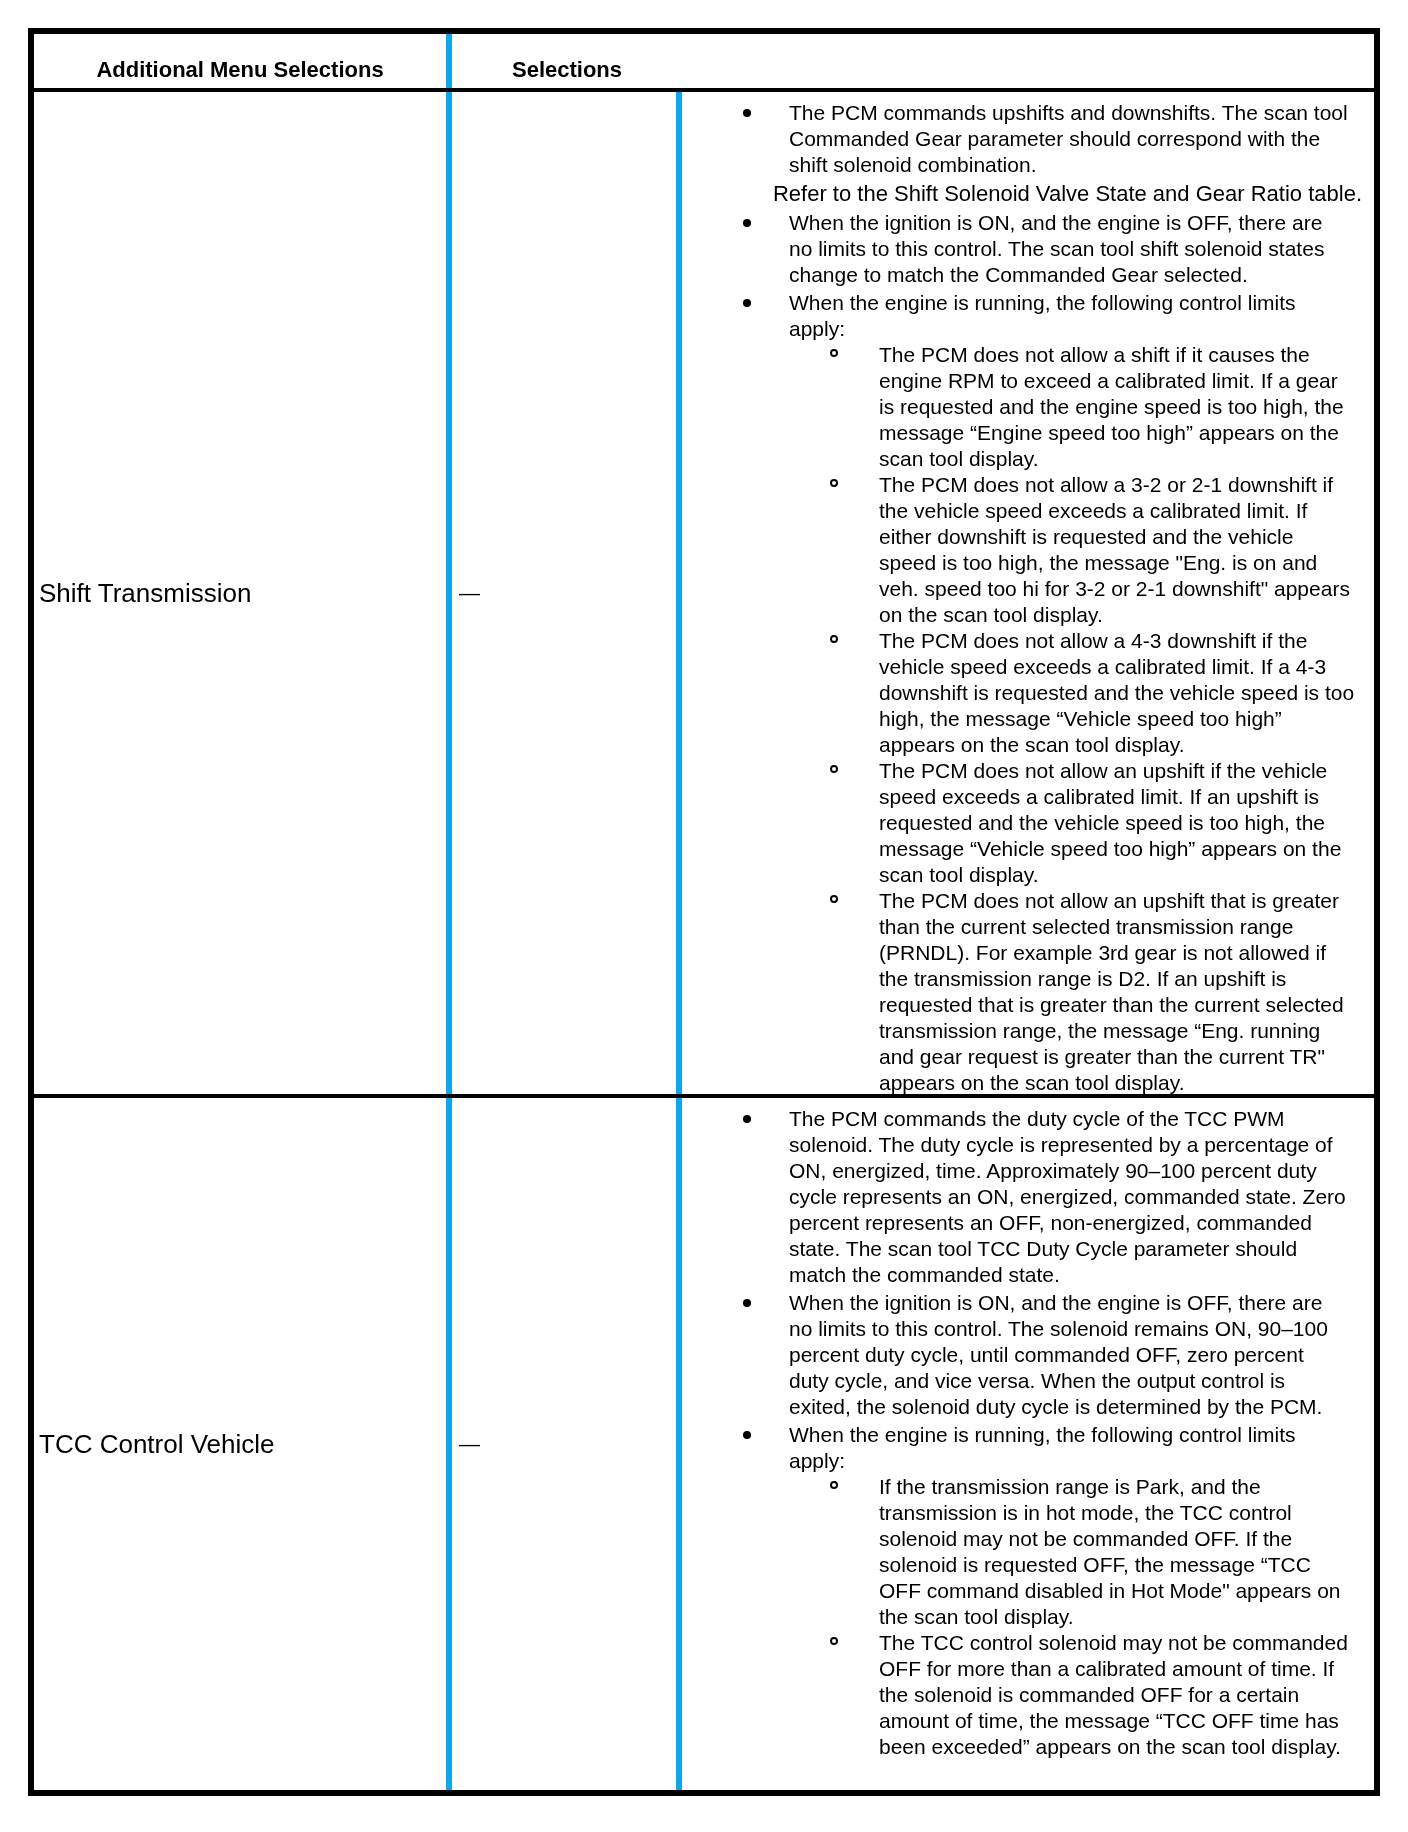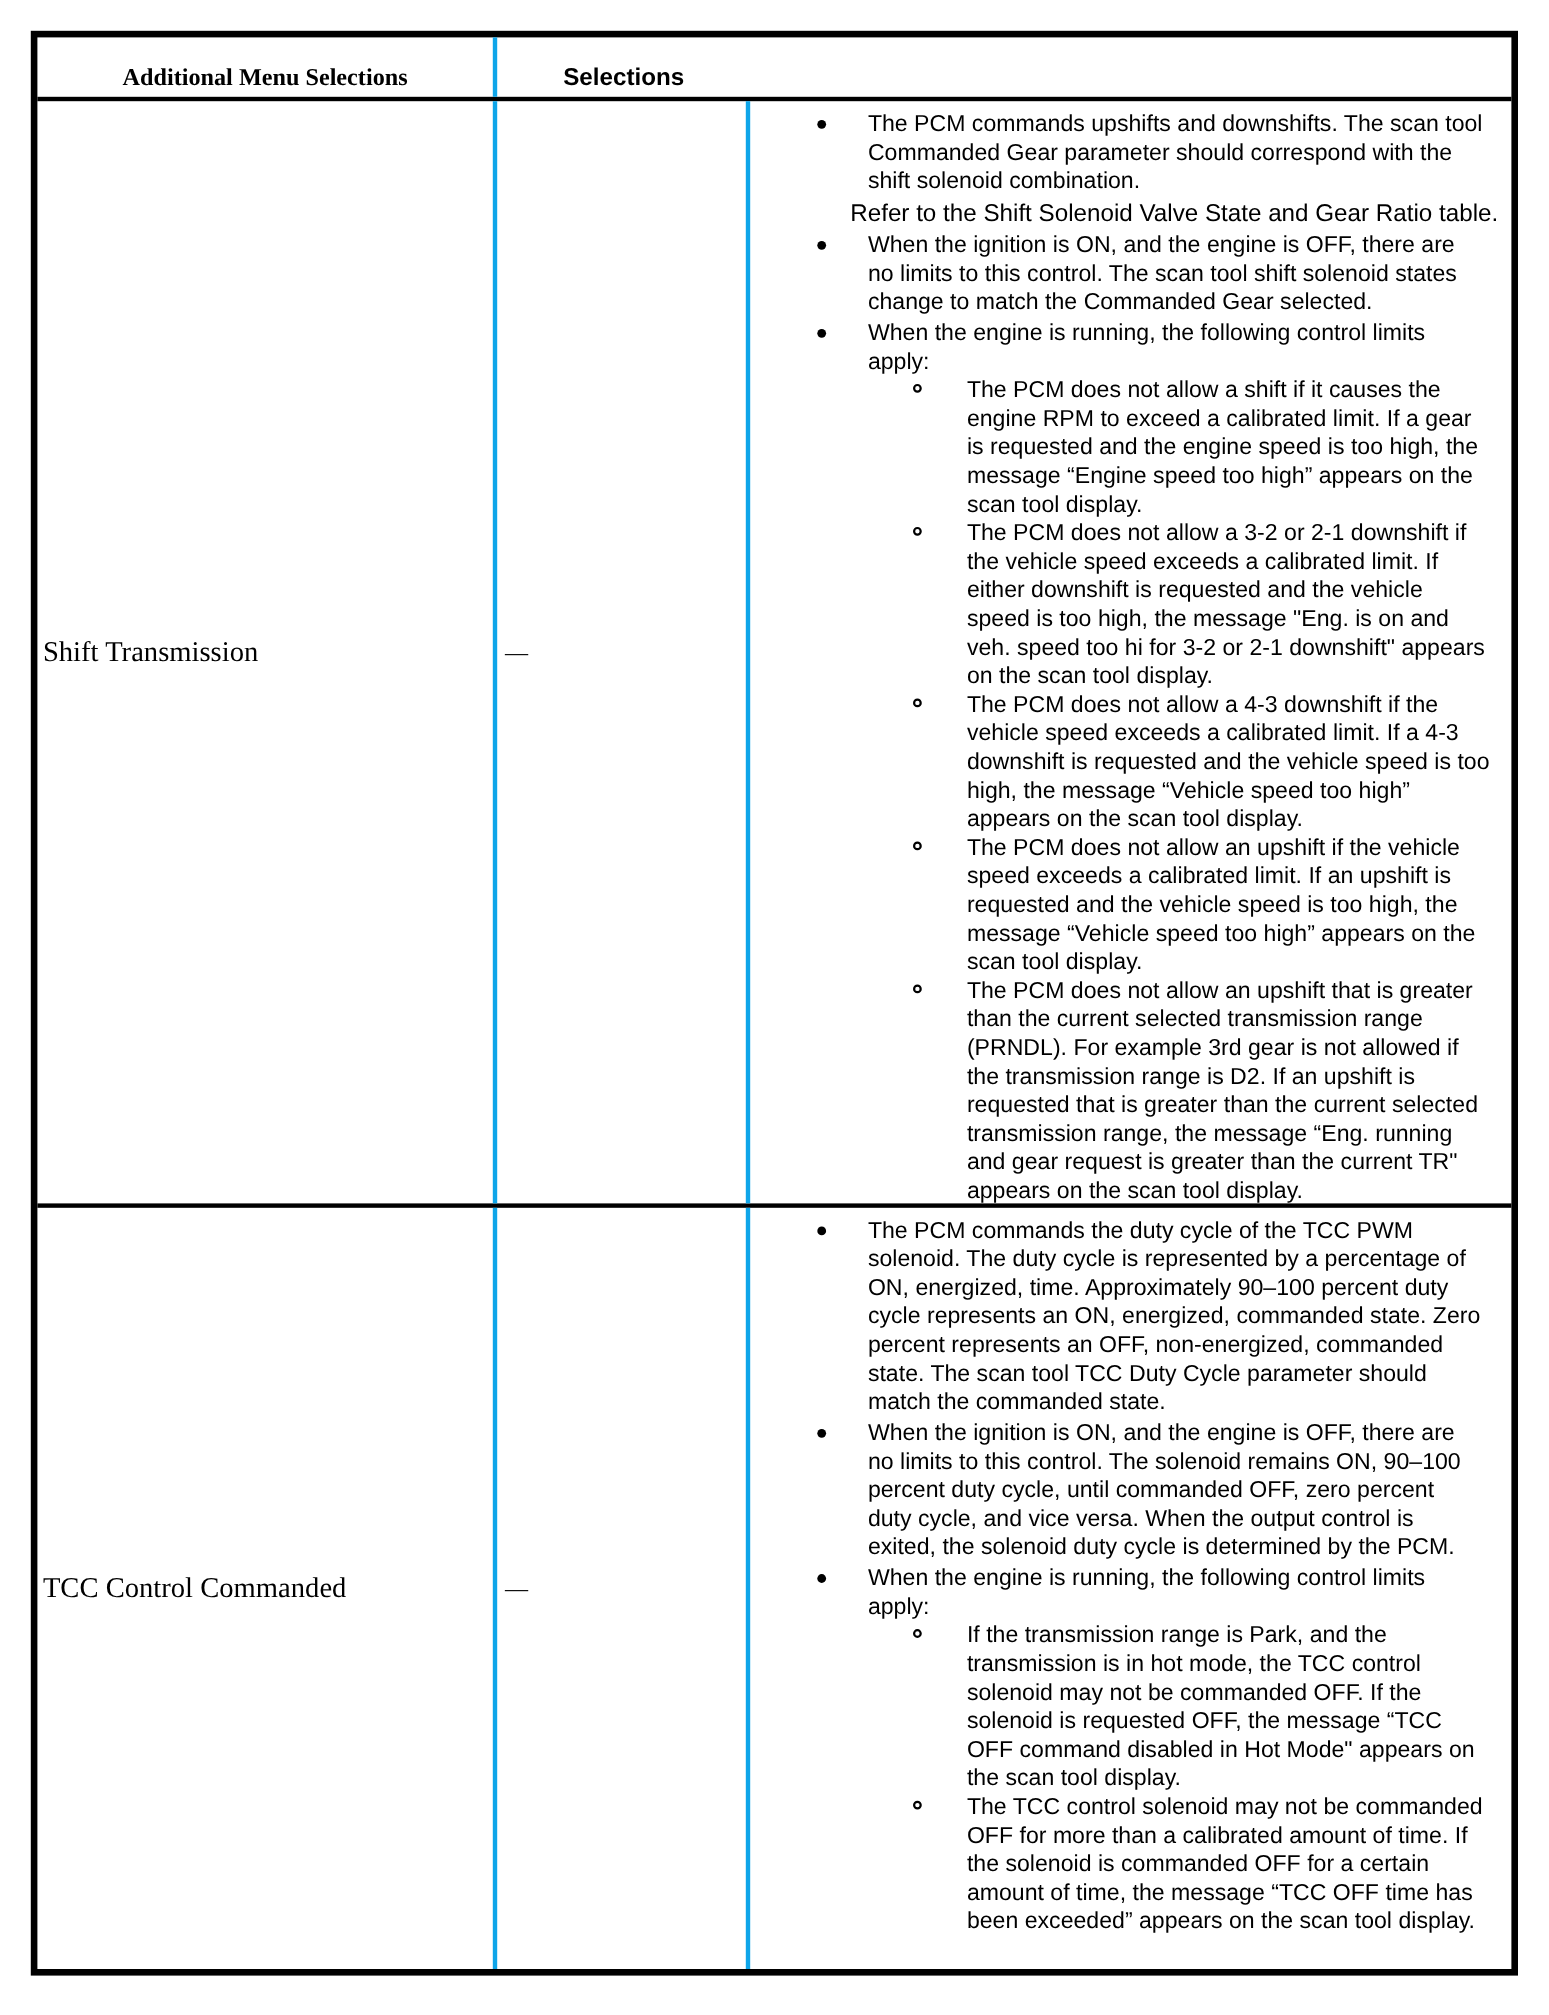--- a/index.html
+++ b/index.html
@@ -13,21 +13,21 @@
   .doc-table {
     position: absolute; left: 28px; top: 28px;
     width: 1352px;
     border: 6px solid #000;
     background: #fff;
   }
   .tr { display: grid; grid-template-columns: 418px 230px 1fr; }
   .tr.thead { height: 58px; border-bottom: 4px solid #000; }
   .tr.row1  { height: 1006px; border-bottom: 4px solid #000; }
   .tr.row2  { height: 692px; }
-  .c1, .c2 { border-right: 4px solid #0ea5e9; font-family: Liberation Serif, serif; }
+  .c1, .c2 { border-right: 6px solid #0ea5e9; }
   .th {
     display: flex; align-items: flex-end; justify-content: center;
     text-align: center; font-weight: bold; font-size: 22px; line-height: 26px;
     padding: 2px 6px 5px 6px; overflow: hidden;
   }
   .label-cell {
     display: flex; align-items: center;
     font-size: 26px; padding-left: 5px; overflow: hidden;
   }
   .menu-cell {
@@ -134,21 +134,21 @@
 requested that is greater than the current selected
 transmission range, the message “Eng. running
 and gear request is greater than the current TR"
 appears on the scan tool display.</span>
         </div>
       </div>
   </div>
 
   <div class="tr row2">
     <div class="td c1 label-cell">
-      <span>TCC Control Commanded</span>
+      <span>TCC Control Vehicle</span>
     </div>
     <div class="td c2 menu-cell">
       <span>—</span>
     </div>
     <div class="td c3 desc-cell">
         <div class="li l1">
           <span class="marker"></span>
           <span class="txt">The PCM commands the duty cycle of the TCC PWM
 solenoid. The duty cycle is represented by a percentage of
 ON, energized, time. Approximately 90–100 percent duty

